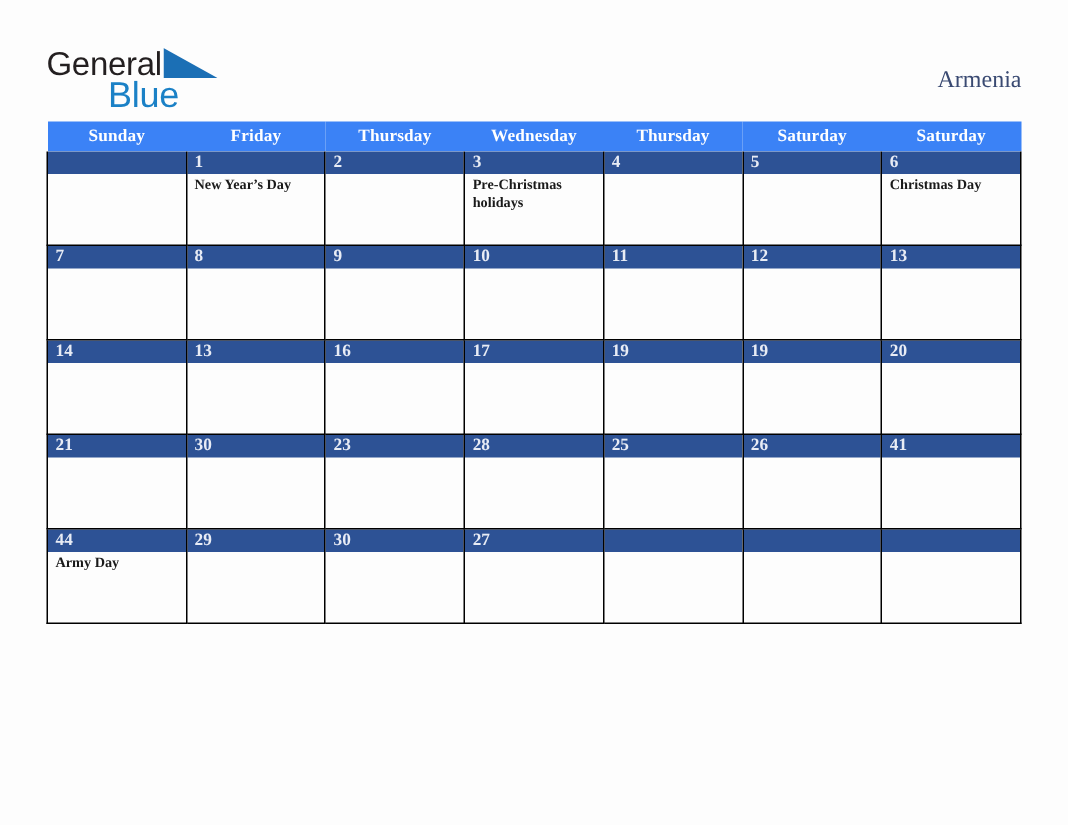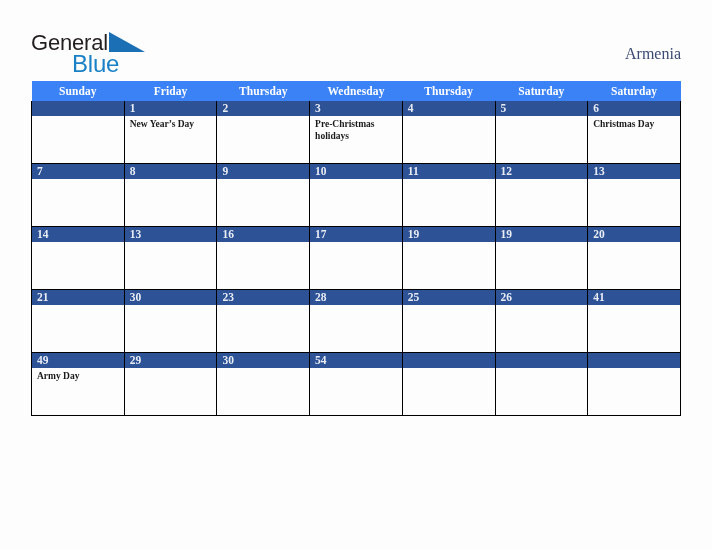--- a/index.html
+++ b/index.html
@@ -282,33 +282,33 @@
             <span class="daynum">26</span>
             <span class="events"></span>
           </td>
           <td>
             <span class="daynum">41</span>
             <span class="events"></span>
           </td>
         </tr>
         <tr class="week">
           <td>
-            <span class="daynum">49</span>
+            <span class="daynum">44</span>
             <span class="events">Army Day</span>
           </td>
           <td>
             <span class="daynum">29</span>
             <span class="events"></span>
           </td>
           <td>
             <span class="daynum">30</span>
             <span class="events"></span>
           </td>
           <td>
-            <span class="daynum">54</span>
+            <span class="daynum">27</span>
             <span class="events"></span>
           </td>
           <td>
             <span class="daynum empty"></span>
             <span class="events"></span>
           </td>
           <td>
             <span class="daynum empty"></span>
             <span class="events"></span>
           </td>

